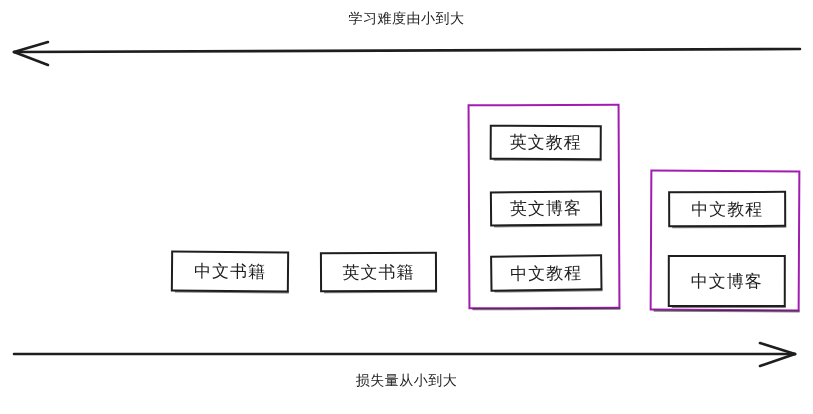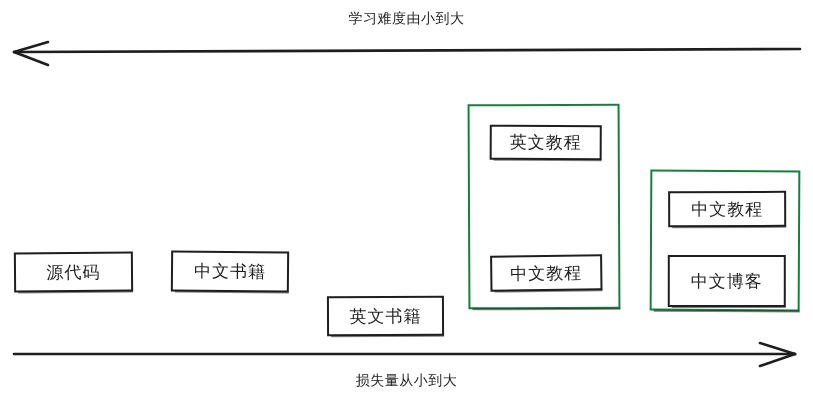--- a/index.html
+++ b/index.html
@@ -44,21 +44,21 @@
   }
   
   .sk1 { transform: rotate(-0.45deg); }
   .sk2 { transform: rotate(0.5deg); }
   .sk3 { transform: rotate(-0.25deg); }
   .sk4 { transform: rotate(0.3deg); }
 
   .group-box {
     position: absolute;
     box-sizing: border-box;
-    border: 2px solid #15803d;
+    border: 2px solid #a21caf;
     background: #ffffff;
   }
   .shadow-edge::after {
     content: "";
     position: absolute;
     left: 2px; right: -2px; bottom: -3px;
     height: 2px;
     background: #1e1e1e;
     opacity: 0.55;
   }
@@ -78,35 +78,35 @@
       <path d="M14,52 L48,65" stroke="#1e1e1e" stroke-width="2.6" fill="none" stroke-linecap="round"></path>
     </g>
 
     <g>
       <path d="M14,354 L795,354" stroke="#1e1e1e" stroke-width="2.6" fill="none" stroke-linecap="round"></path>
       <path d="M795,354 L760,343" stroke="#1e1e1e" stroke-width="2.6" fill="none" stroke-linecap="round"></path>
       <path d="M795,354 L760,366" stroke="#1e1e1e" stroke-width="2.6" fill="none" stroke-linecap="round"></path>
     </g>
   </svg>
 
-  <div class="node sk1 shadow-edge" style="left:14px; top:252px; width:119px; height:40px;">
-    <span>源代码</span>
-  </div>
 
   <div class="node sk2 shadow-edge" style="left:171px; top:251px; width:118px; height:41px;">
     <span>中文书籍</span>
   </div>
 
-  <div class="node sk3 shadow-edge" style="left:327px; top:252px; width:117px; height:40px;margin-top:44px;">
+  <div class="node sk3 shadow-edge" style="left:320px; top:252px; width:117px; height:40px;">
     <span>英文书籍</span>
   </div>
 
   <div class="group-box sk3 shadow-edge" style="left:468px; top:104px; width:152px; height:205px;">
     <div class="node sk2 shadow-edge" style="left:20px; top:19px; width:112px; height:35px;">
       <span>英文教程</span>
+    </div>
+    <div class="node sk3 shadow-edge" style="left:20px; top:85px; width:112px; height:35px;">
+      <span>英文博客</span>
     </div>
     <div class="node sk1 shadow-edge" style="left:20px; top:149px; width:112px; height:36px;">
       <span>中文教程</span>
     </div>
   </div>
 
   <div class="group-box sk4 shadow-edge" style="left:650px; top:170px; width:150px; height:141px;">
     <div class="node sk1 shadow-edge" style="left:16px; top:19px; width:118px; height:36px;">
       <span>中文教程</span>
     </div>

